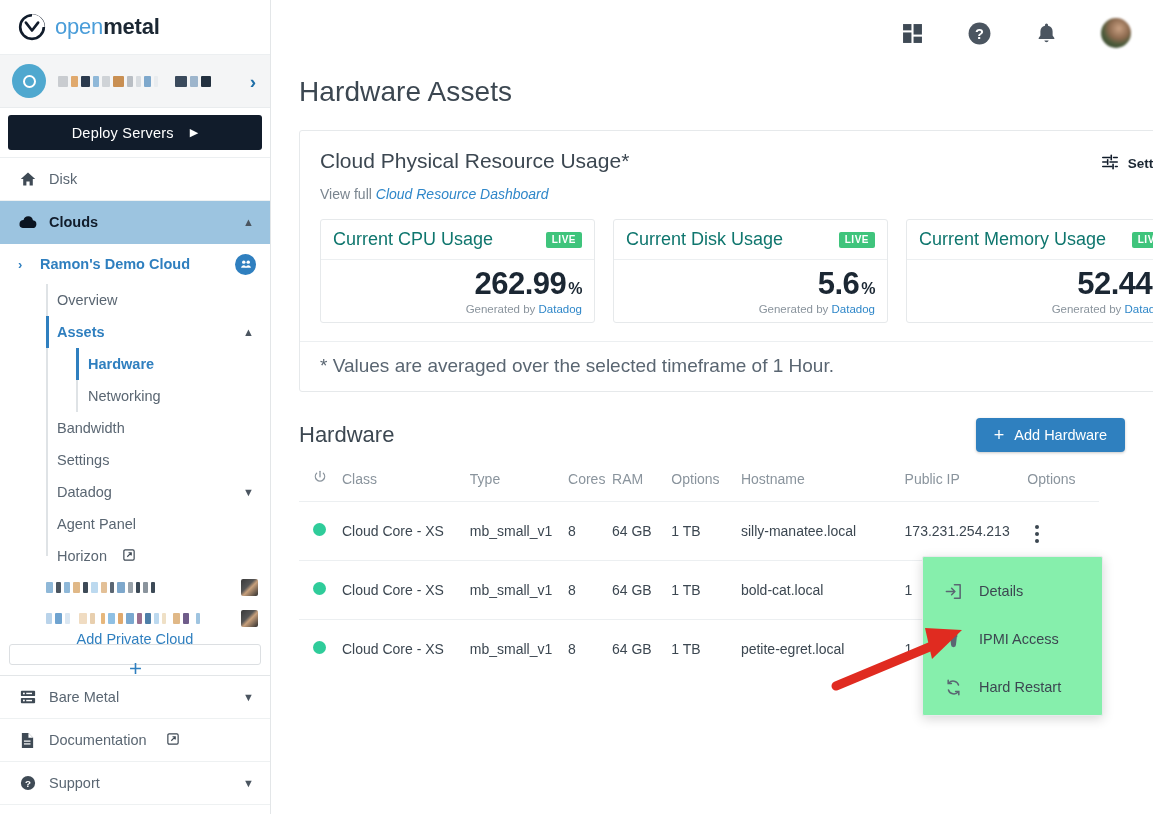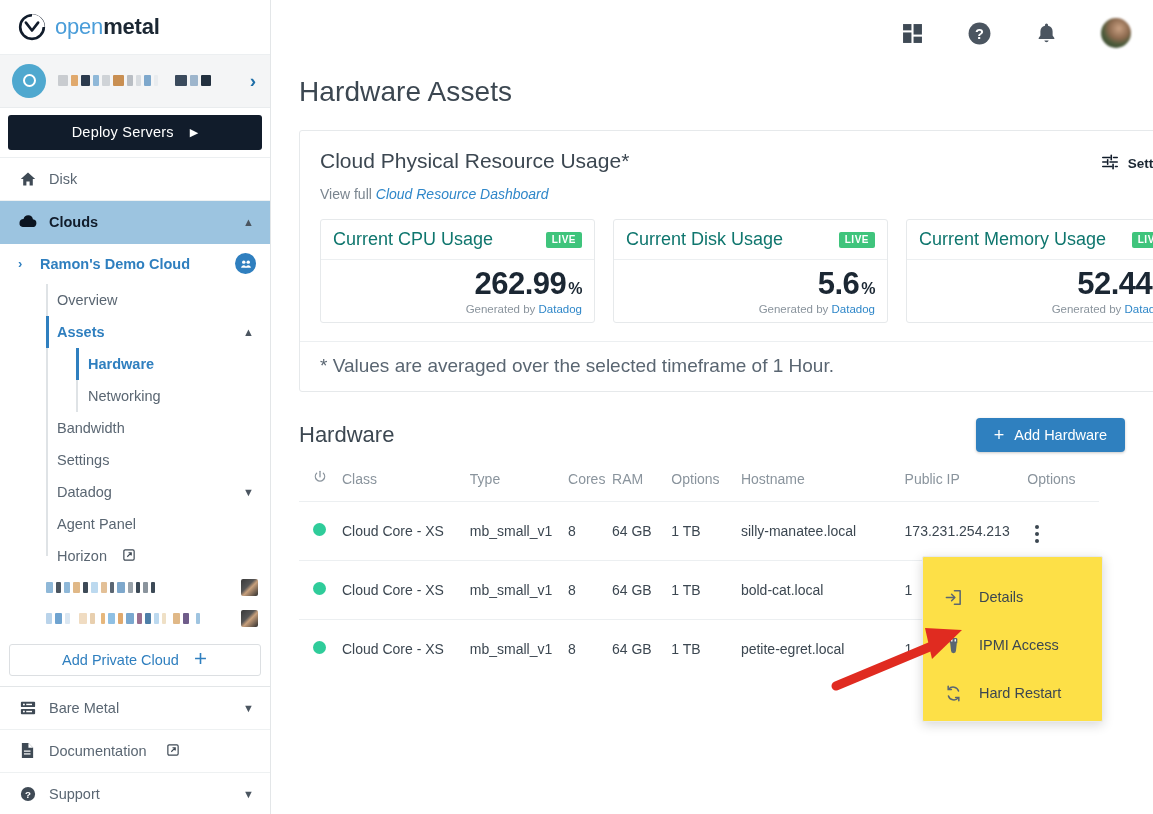--- a/index.html
+++ b/index.html
@@ -127,23 +127,23 @@
   .blur-cloud-row .blur-bar { flex: 1 1 auto; }
   .blur-avatar {
     width: 17px; height: 17px; flex: 0 0 17px; border-radius: 2px;
     background:
       linear-gradient(135deg,#3a3a3a 0%,#555 40%,#c8a07c 55%,#2e2e2e 100%);
     filter: blur(0.4px);
   }
 
   .apc-wrap { padding: 10px 9px 10px 9px; }
   .apc-btn {
-    height: 32px; border: 1px solid #dcdfe2; border-radius: 3px;
+    height: 21px; border: 1px solid #dcdfe2; border-radius: 3px;
     display: flex; align-items: center; justify-content: center; gap: 14px;
-    color: #2f7fbf; font-size: 14.5px; cursor: pointer; background: #fff;
+    color: #2f7fbf; font-size: 14.5px; cursor: pointer; background: #fff; flex-direction: column;
   }
   .bottom-nav { border-top: 1px solid #e3e6e8; }
 
   
   .main {
     flex: 1 1 auto; height: 814px; background: #ffffff;
     position: relative; overflow: hidden;
   }
   .topbar {
     height: 66px; display: flex; align-items: center;
@@ -221,23 +221,23 @@
     font-size: 14px; color: #3c4751; padding: 14px 0 14px 0;
     border-top: 1px solid #eceff1;
   }
   .dot { width: 13px; height: 13px; border-radius: 50%; background: #2fcc9a; display: inline-block; }
   .kebab { cursor: pointer; display: inline-flex; flex-direction: column; gap: 3px; padding: 3px 8px; }
   .kebab i { width: 4px; height: 4px; border-radius: 50%; background: #3c4751; display: block; }
 
   
   .menu {
     position: absolute; left: 651px; top: 556px; width: 181px;
-    background: #fde047; border: 1px solid #e8eaec;
+    background: #86efac; border: 1px solid #e8eaec;
     box-shadow: 0 3px 12px rgba(0,0,0,.16); border-radius: 2px;
-    padding: 16px 0 4px 0; z-index: 30;
+    padding: 10px 0 4px 0; z-index: 30;
   }
   .menu-item {
     display: flex; align-items: center; gap: 16px; height: 48px;
     padding-left: 20px; font-size: 14.5px; color: #3c4751; cursor: pointer;
   }
   .menu-item .mico { width: 20px; flex: 0 0 20px; display: flex; align-items: center; justify-content: center; color: #5a6672; }
   .menu-item.danger { color: #e03a2f; }
 
   .arrow-svg { position: absolute; left: 0; top: 0; width: 1153px; height: 814px; pointer-events: none; z-index: 40; }
 </style>

